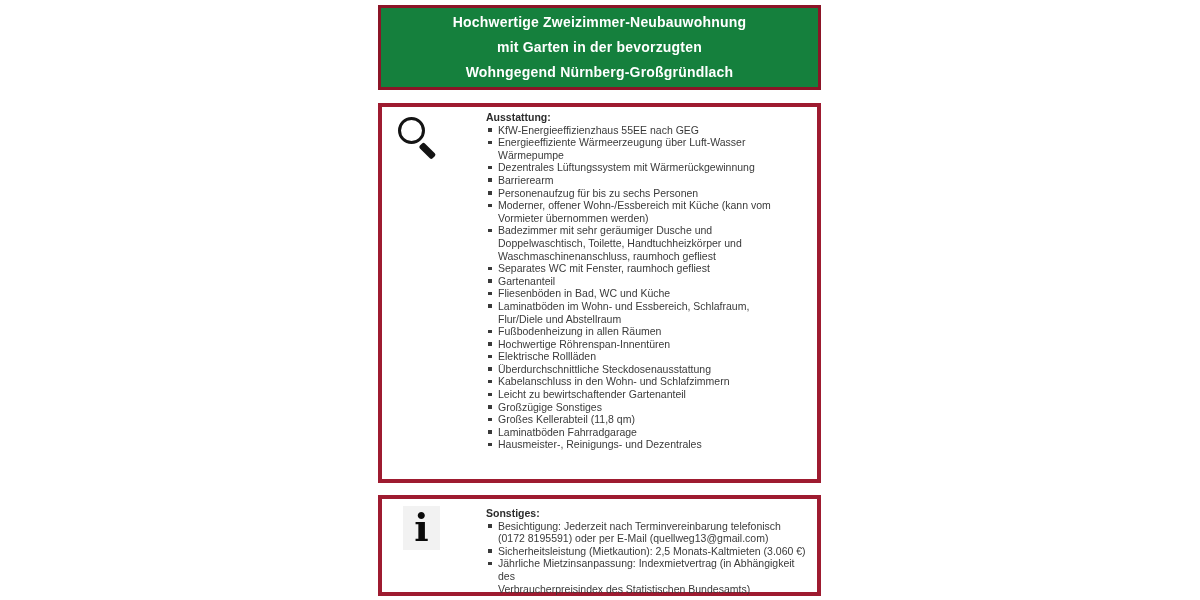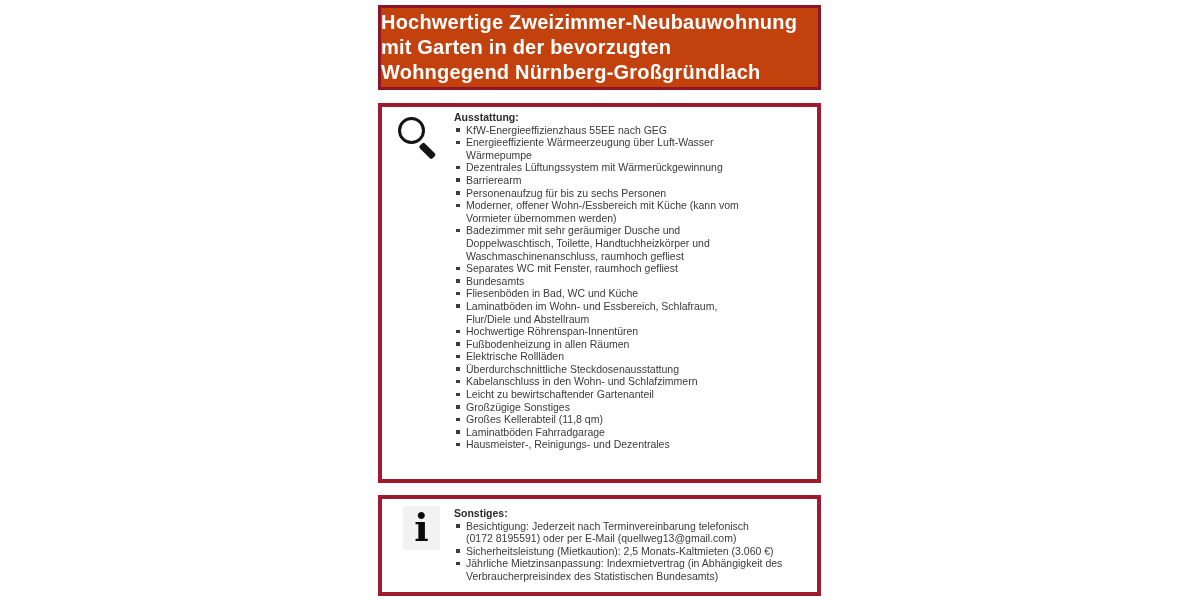--- a/index.html
+++ b/index.html
@@ -12,44 +12,46 @@
   }
   .page {
     position: absolute;
     left: 378px; top: 0;
     width: 443px;
   }
   
   .header {
     margin-top: 5px;
     height: 85px;
-    background: #c2410c;
+    background: #15803d;
     border: 3px solid #8c1527;
     color: #ffffff;
     font-weight: bold;
-    font-size: 20px;
+    font-size: 14px;
     line-height: 25px;
     letter-spacing: 0.2px;
+    text-align: center;
     white-space: pre-line;
     padding-top: 2px;
   }
   
   .box {
     position: relative;
     background: #ffffff;
     border: 4px solid #9e1b30;
   }
   .box-ausstattung { margin-top: 13px; height: 380px; }
   .box-sonstiges  { margin-top: 12px; height: 101px; }
 
   .content {
     padding: 4px 6px 0 72px;
     color: #3a3a3a;
     font-size: 10.5px;
     line-height: 12.6px;
+    margin-left: 32px;
   }
   .box-sonstiges .content { padding-top: 8px; }
   .heading {
     font-weight: bold;
     color: #2b2b2b;
   }
   ul.list { list-style: none; margin: 0; padding: 0; }
   ul.list li {
     position: relative;
     padding-left: 12px;
@@ -125,26 +127,26 @@
 Wärmepumpe</li>
         <li>Dezentrales Lüftungssystem mit Wärmerückgewinnung</li>
         <li>Barrierearm</li>
         <li>Personenaufzug für bis zu sechs Personen</li>
         <li>Moderner, offener Wohn-/Essbereich mit Küche (kann vom
 Vormieter übernommen werden)</li>
         <li>Badezimmer mit sehr geräumiger Dusche und
 Doppelwaschtisch, Toilette, Handtuchheizkörper und
 Waschmaschinenanschluss, raumhoch gefliest</li>
         <li>Separates WC mit Fenster, raumhoch gefliest</li>
-        <li>Bundesamts</li>
+        <li>Gartenanteil</li>
         <li>Fliesenböden in Bad, WC und Küche</li>
         <li>Laminatböden im Wohn- und Essbereich, Schlafraum,
 Flur/Diele und Abstellraum</li>
+        <li>Fußbodenheizung in allen Räumen</li>
         <li>Hochwertige Röhrenspan-Innentüren</li>
-        <li>Fußbodenheizung in allen Räumen</li>
         <li>Elektrische Rollläden</li>
         <li>Überdurchschnittliche Steckdosenausstattung</li>
         <li>Kabelanschluss in den Wohn- und Schlafzimmern</li>
         <li>Leicht zu bewirtschaftender Gartenanteil</li>
         <li>Großzügige Sonstiges</li>
         <li>Großes Kellerabteil (11,8 qm)</li>
         <li>Laminatböden Fahrradgarage</li>
         <li>Hausmeister-, Reinigungs- und Dezentrales</li>
       </ul>
     </div>

